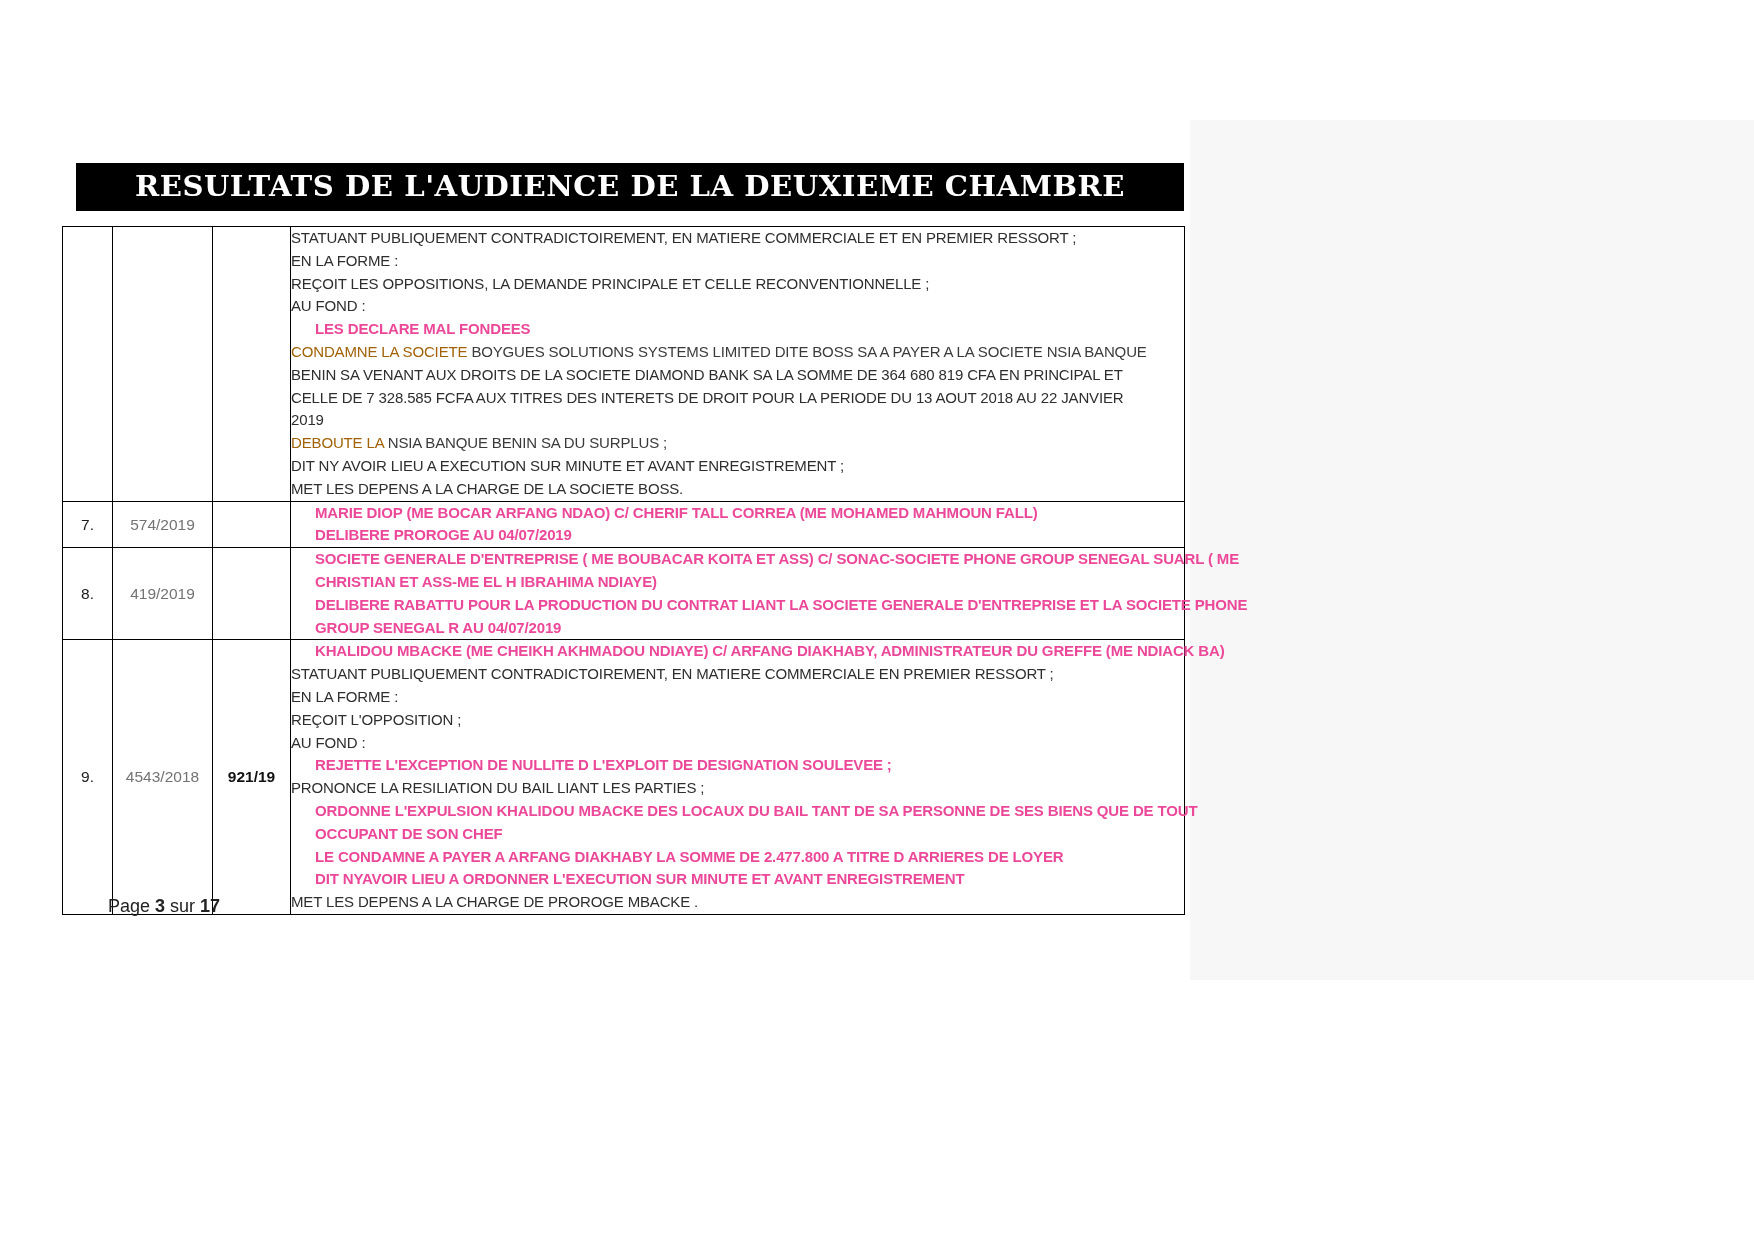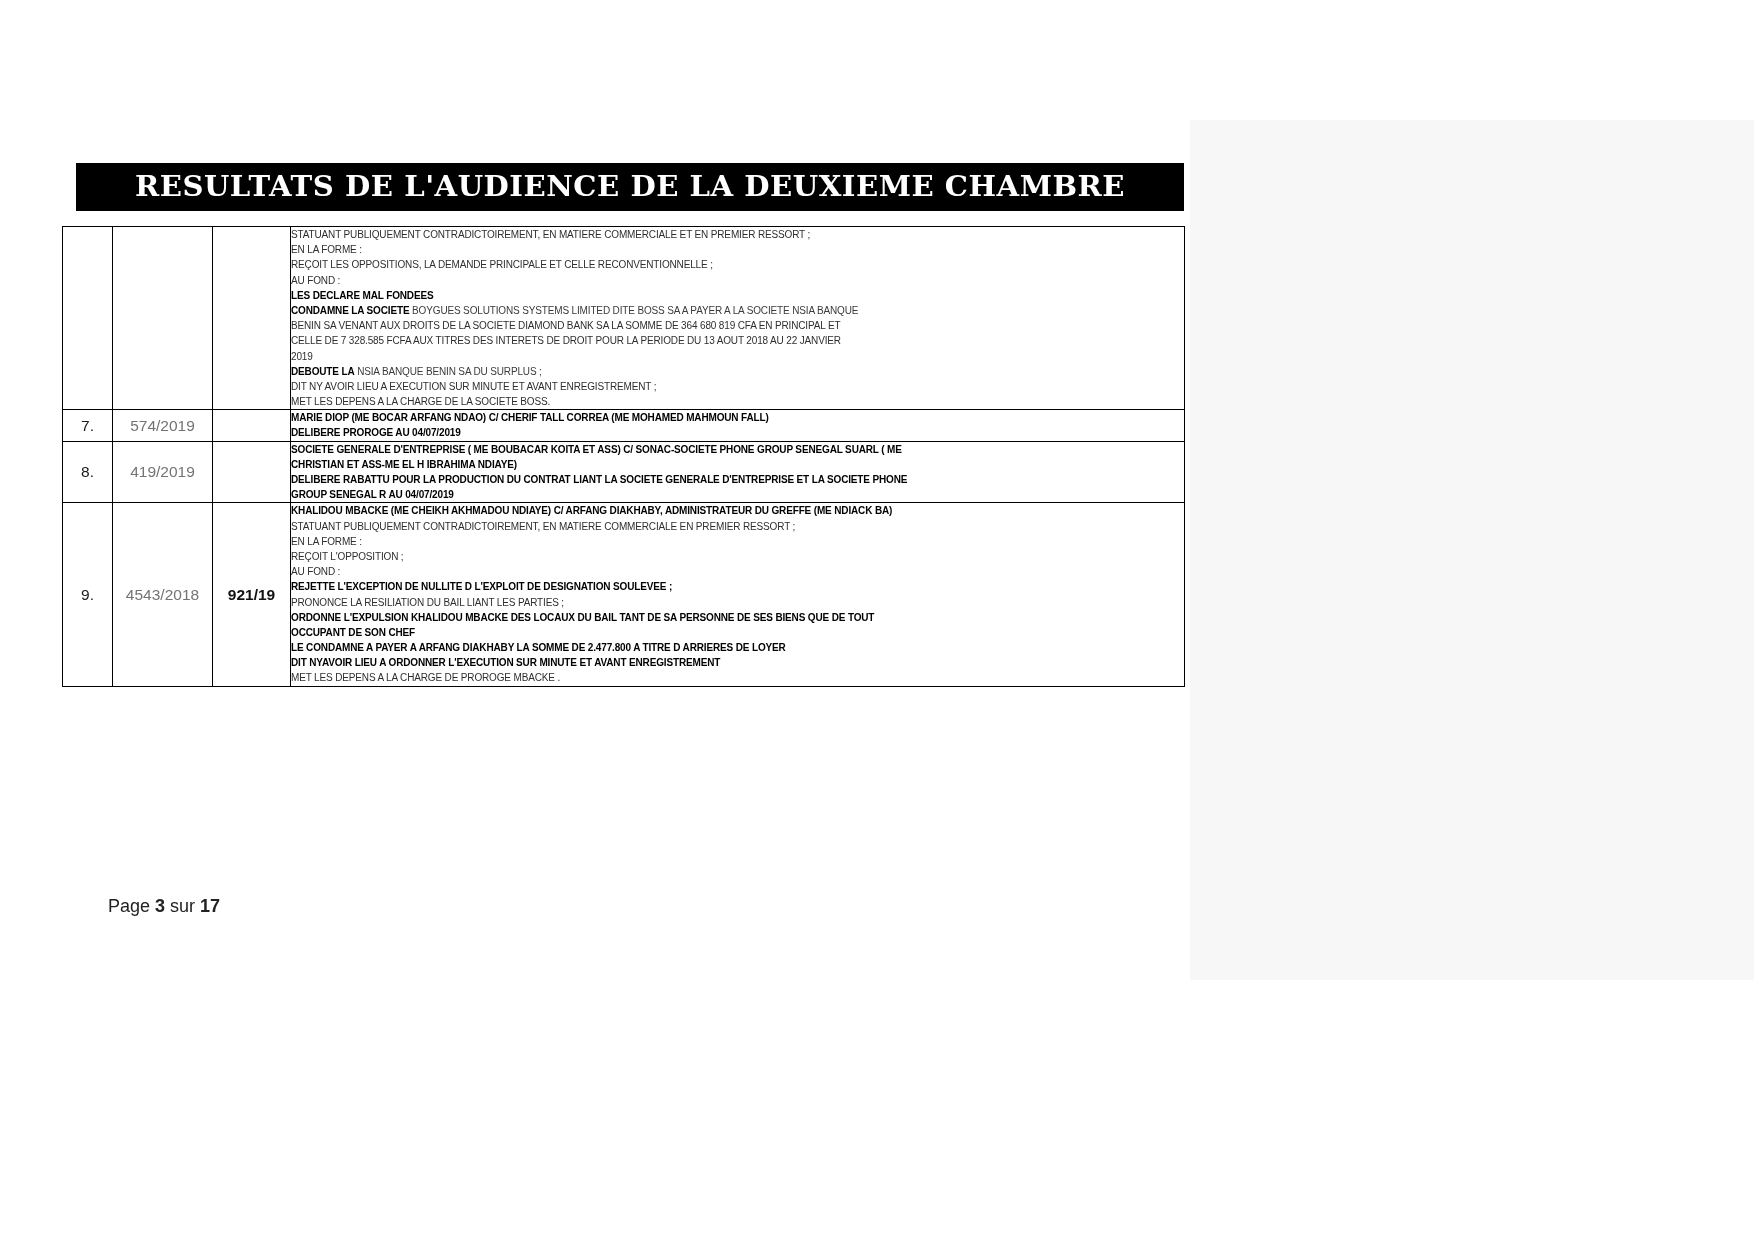--- a/index.html
+++ b/index.html
@@ -88,29 +88,29 @@
   .cell-num   { font-weight: normal; color: #1a1a1a; }
   .cell-case  { color: #737373; }
   .cell-reg   { font-weight: bold; color: #111111; }
 
   .cell-body {
     vertical-align: top;
     padding: 7px 10px 9px 10px;
   }
 
   .ln {
-    font-size: 10px;
+    font-size: 15px;
     line-height: 1.52;
     color: #2e2e2e;
     white-space: nowrap;
     font-family: "Liberation Sans", sans-serif;
     letter-spacing: -0.15px;
   }
-  .ln.b   { font-weight: bold; color: #000000; }
-  .ln b   { font-weight: bold; color: #000000; }
+  .ln.b   { font-weight: bold; color: #ec4899; margin-left: 24px; }
+  .ln b   { font-weight: normal; color: #a16207; }
   .ln .lite { font-weight: normal; color: #3a3a3a; }
 
   
   .footer {
     position: absolute;
     left: 108px;
     top: 896px;
     font-size: 18px;
     color: #222222;
     font-family: "Liberation Sans", sans-serif;

